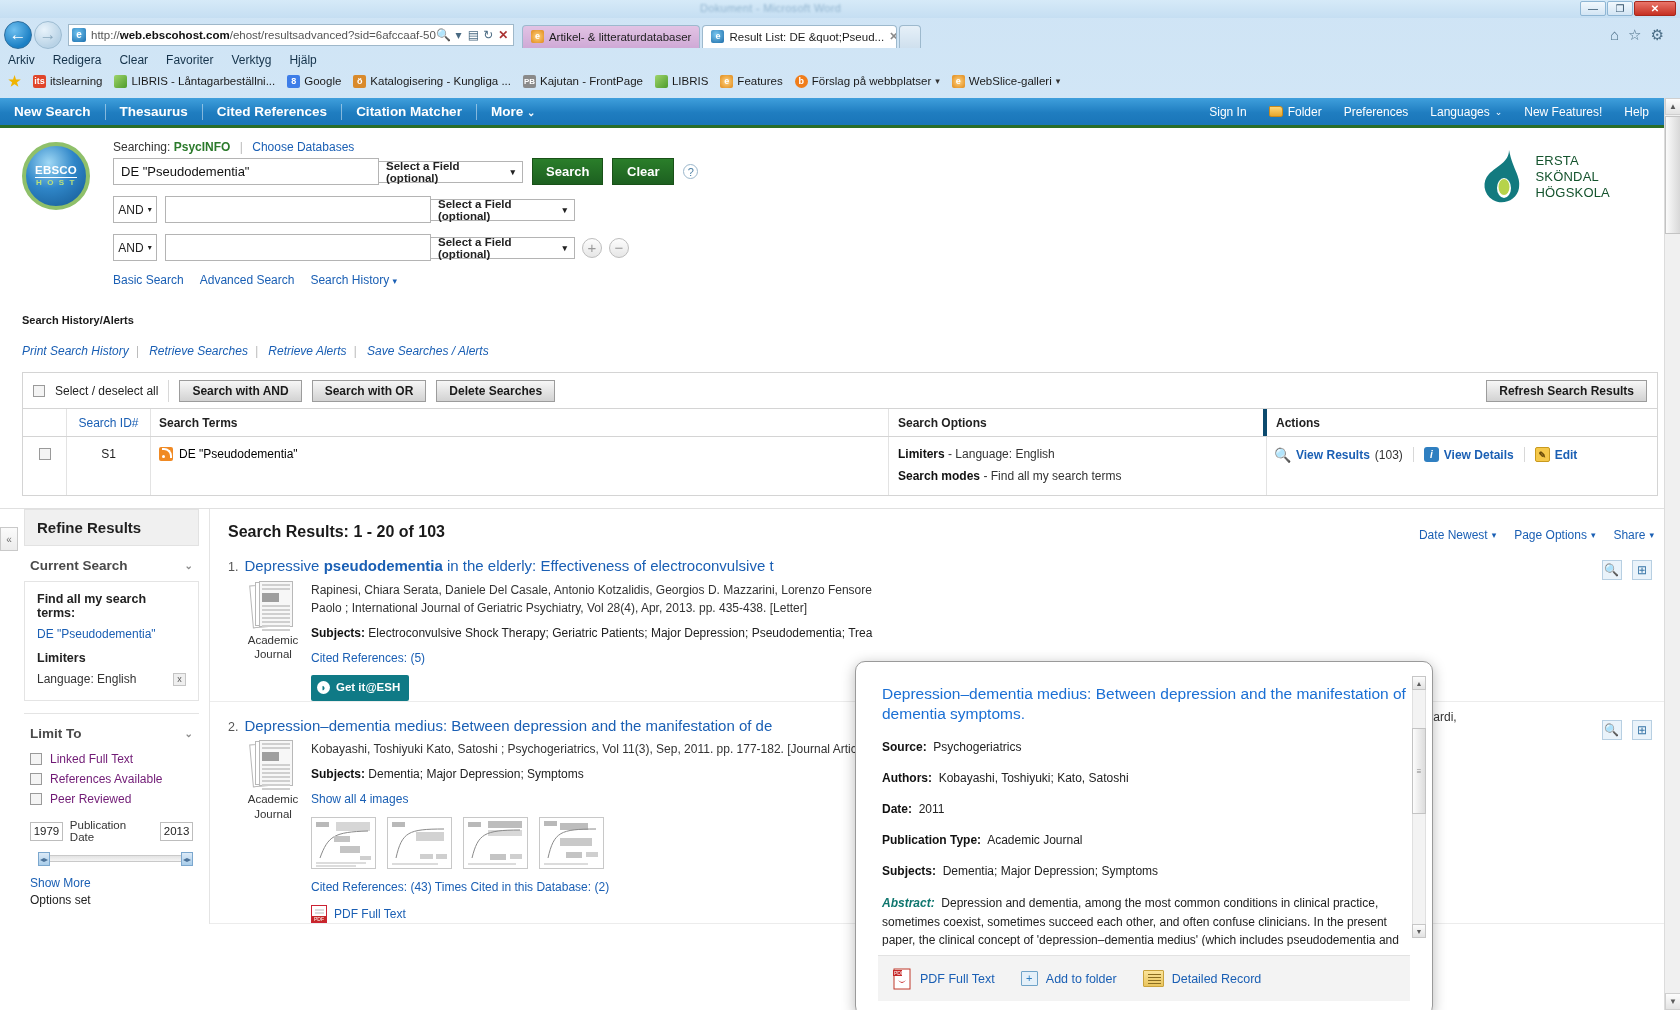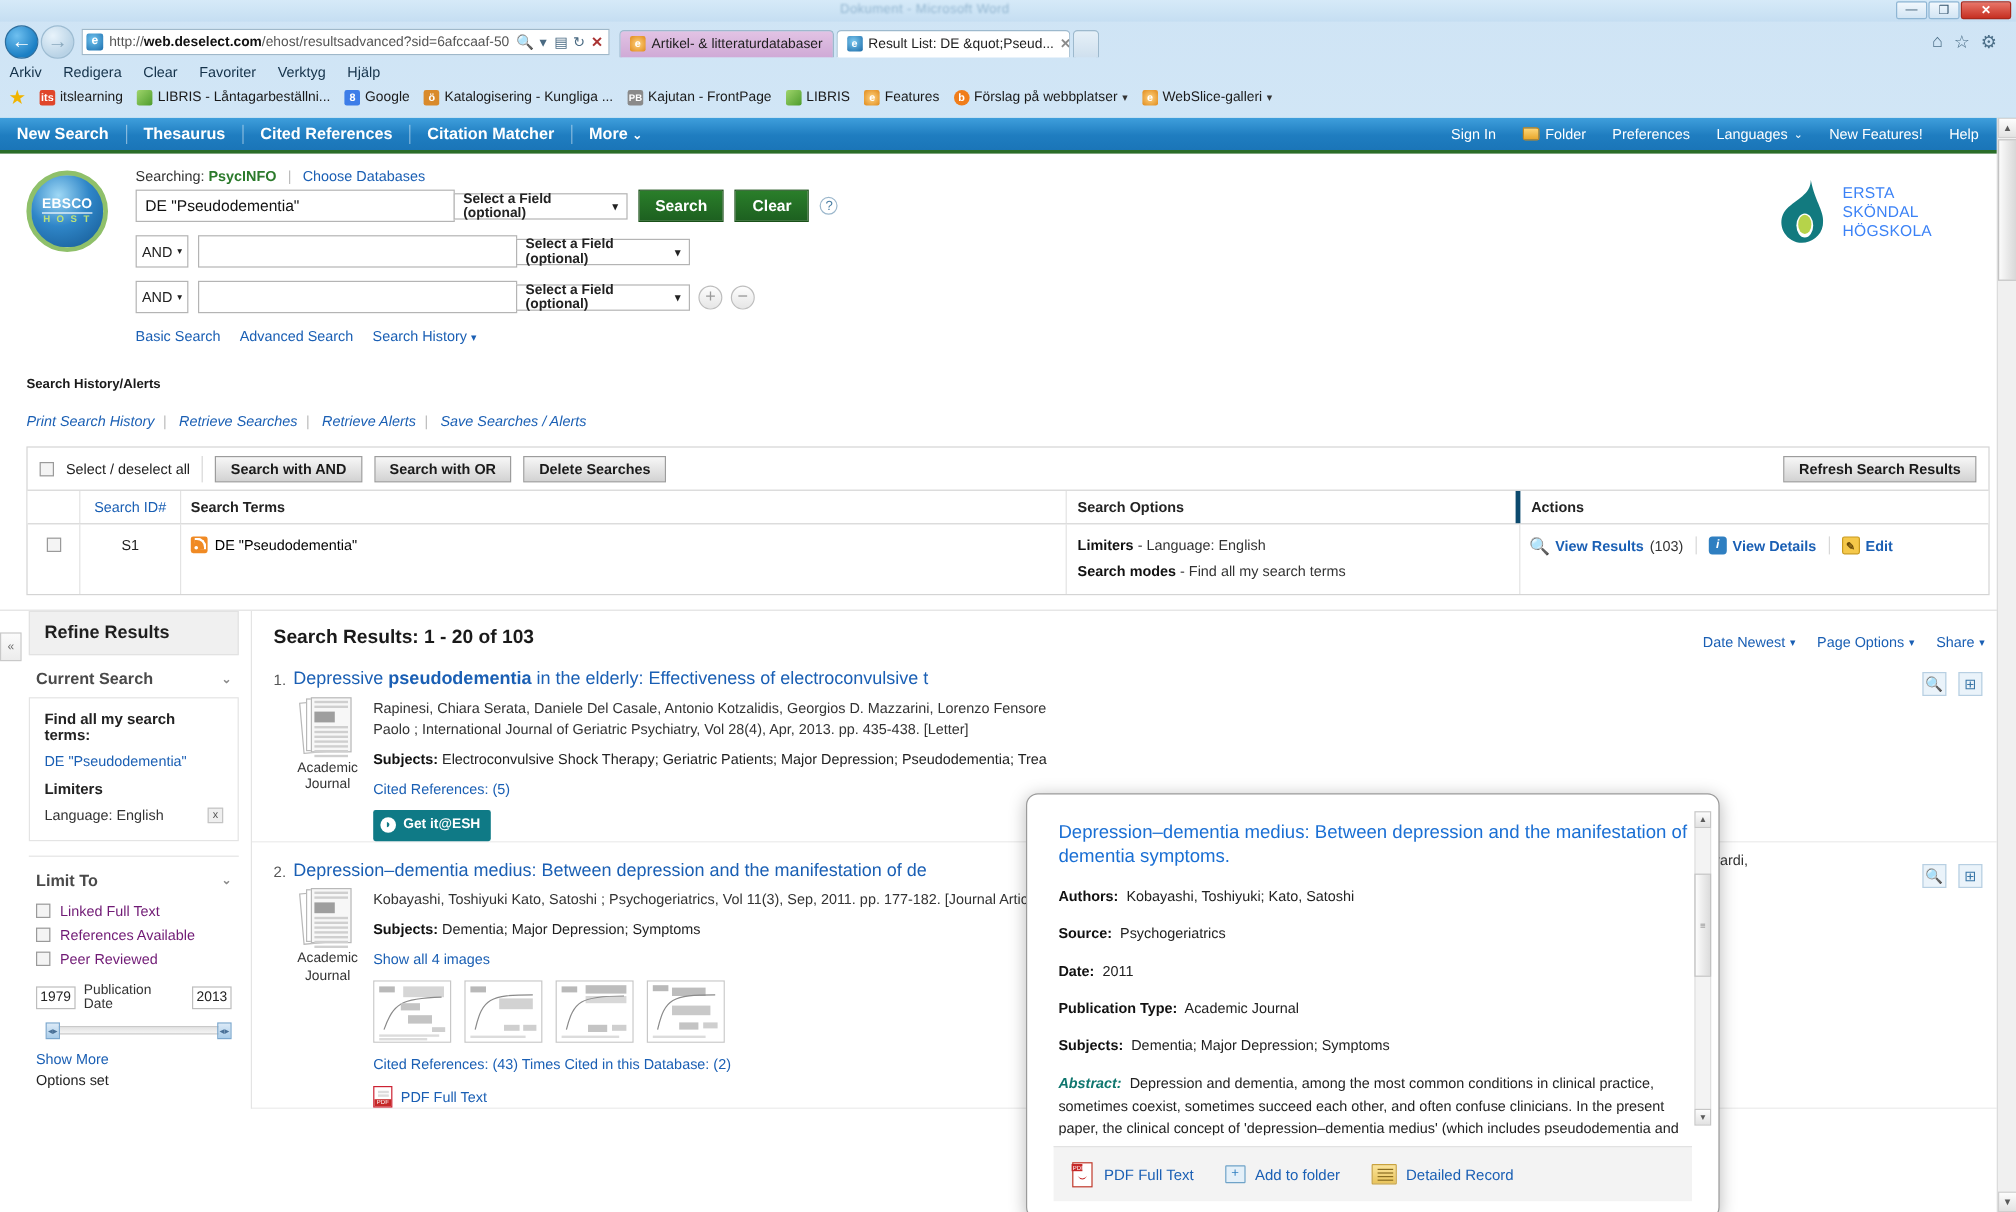--- a/index.html
+++ b/index.html
@@ -186,21 +186,21 @@
   .circbtn {
     width:20px;height:20px;border-radius:50%;border:1px solid #bdbdbd;
     background:linear-gradient(180deg,#fdfdfd,#e6e6e6);
     color:#9a9a9a;font-size:15px;line-height:17px;text-align:center;margin-left:7px;
   }
   .modelinks { position:absolute; left:113px; top:145px; display:flex; gap:16px; font-size:12px; }
   .modelinks a { color:#1a5fb4; text-decoration:none; }
 
   .esh-logo { position:absolute; right:70px; top:20px; display:flex; align-items:center; gap:10px; }
   .esh-flame { width:46px; height:58px; position:relative; }
-  .esh-text { font-size:13px; color:#3b82f6; line-height:1.22; letter-spacing:.2px; }
+  .esh-text { font-size:13px; color:#14532d; line-height:1.22; letter-spacing:.2px; }
 
   
   .sh-wrap { padding: 8px 22px 0 22px; }
   .sh-title { font-size:11px; font-weight:bold; color:#1a1a1a; margin: 8px 0 0 0; }
   .sh-links { margin-top: 18px; font-size:12px;font-style:italic; }
   .sh-links a { color:#1a5fb4; text-decoration:none; }
   .sh-links .bar { color:#bbb; margin:0 7px; }
 
   .sh-table { margin-top:14px; border:1px solid #d4d4d4; background:#fff; }
   .sh-toolbar {
@@ -386,21 +386,21 @@
       <div class="win-btn">❐</div>
       <div class="win-btn close">✕</div>
     </div>
   </div>
 
   <div class="navrow">
     <div class="navbtn back">←</div>
     <div class="navbtn fwd">→</div>
     <div class="addrbar">
       <div class="fav-ico">e</div>
-      <div class="url"><span>http://</span><b>web.deselect.com</b><span>/ehost/resultsadvanced?sid=6afccaaf-50</span></div>
+      <div class="url"><span>http://</span><b>web.ebscohost.com</b><span>/ehost/resultsadvanced?sid=6afccaaf-50</span></div>
       <div class="addr-ico">🔍</div>
       <div class="addr-ico">▾</div>
       <div class="addr-ico">▤</div>
       <div class="addr-ico">↻</div>
       <div class="addr-ico x">✕</div>
     </div>
     <div class="tabs">
       <div class="tab inactive">
         <span class="tab-ico ie">e</span>
         <span>Artikel- &amp; litteraturdatabaser</span>
@@ -855,22 +855,22 @@
         </div>
       </div>
     </div>
 
     <div style="position:absolute;left:1400px;top:612px;font-size:12px;color:#333;z-index:10">rto Girardi,</div>
 
     <div class="popup">
       <div class="popup-body">
         <div class="pp-title">Depression–dementia medius: Between depression and the manifestation of dementia symptoms.</div>
 
+        <div class="pp-field"><b>Source:</b>&nbsp; <span>Psychogeriatrics</span></div>
         <div class="pp-field"><b>Authors:</b>&nbsp; <span>Kobayashi, Toshiyuki; Kato, Satoshi</span></div>
-        <div class="pp-field"><b>Source:</b>&nbsp; <span>Psychogeriatrics</span></div>
         <div class="pp-field"><b>Date:</b>&nbsp; <span>2011</span></div>
         <div class="pp-field"><b>Publication Type:</b>&nbsp; <span>Academic Journal</span></div>
         <div class="pp-field"><b>Subjects:</b>&nbsp; <span>Dementia; Major Depression; Symptoms</span></div>
 
         <div class="pp-abs"><b>Abstract:</b>&nbsp; <span>Depression and dementia, among the most common conditions in clinical practice, sometimes coexist, sometimes succeed each other, and often confuse clinicians. In the present paper, the clinical concept of 'depression–dementia medius' (which includes pseudodementia and depression in Alzheimer's disease as exemplars) is proposed, in reference to Janet's concept of psychological</span></div>
 
         <div class="pp-scroll">
           <div class="pps-arrow">▲</div>
           <div class="pps-track"></div>
           <div class="pps-thumb">≡</div>

